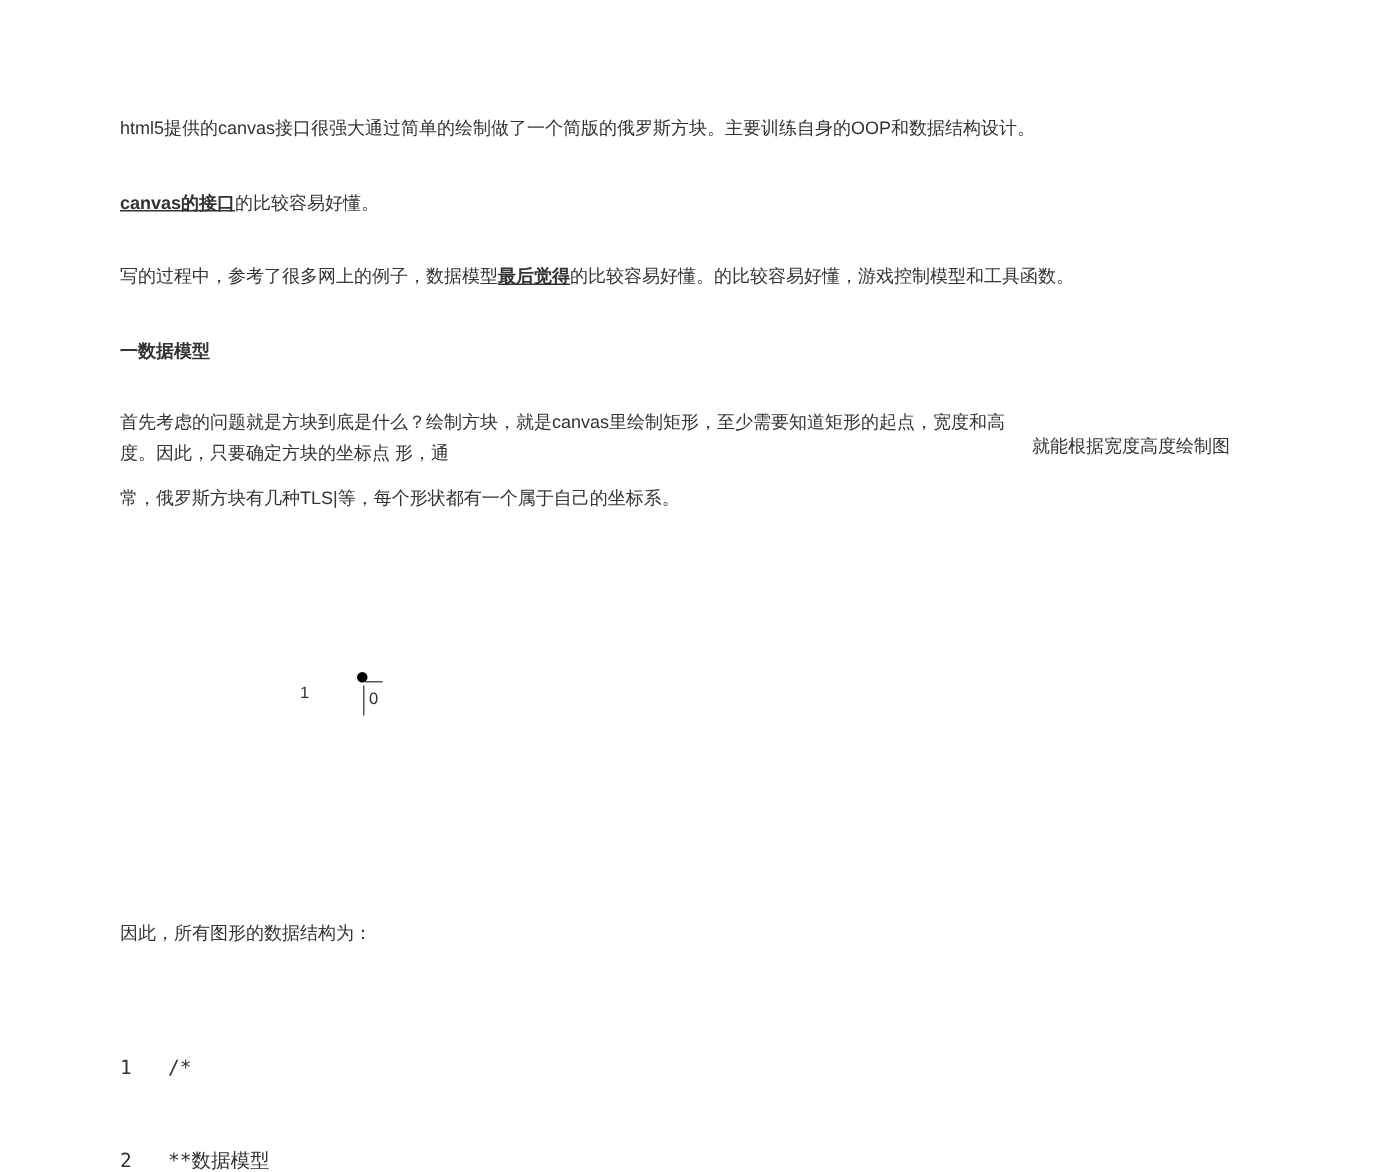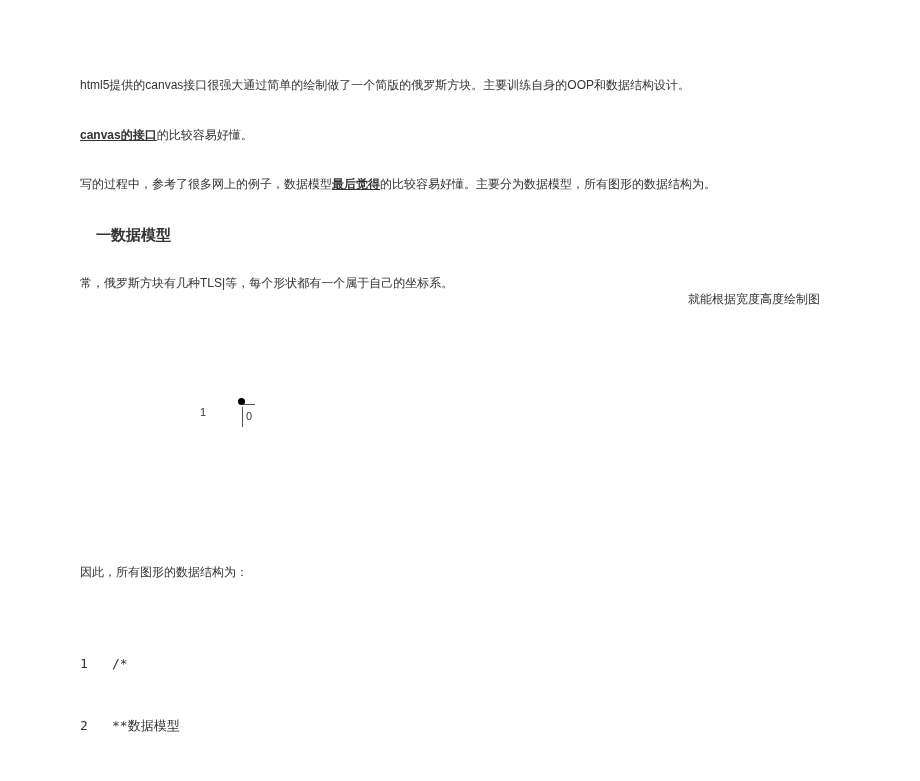--- a/index.html
+++ b/index.html
@@ -9,22 +9,22 @@
     font-size: 12px;
     color: #333;
     background: #fff;
   }
   .para {
     line-height: 1.8;
     margin-bottom: 28px;
   }
   .section-heading {
     font-weight: bold;
-    margin: 30px 0 28px 16px;
-    font-size: 15px;
+    margin: 30px 0 28px 0;
+    font-size: 12px;
   }
   .inline-bold {
     font-weight: bold;
     text-decoration: underline;
   }
   .float-right {
     float: right;
     font-size: 12px;
     margin-top: 16px;
     margin-right: 20px;
@@ -102,27 +102,28 @@
 </head>
 <body>
 
 <div class="para">html5提供的canvas接口很强大通过简单的绘制做了一个简版的俄罗斯方块。主要训练自身的OOP和数据结构设计。</div>
 
 <div class="para">
   <span class="inline-bold">canvas的接口</span><span>的比较容易好懂。</span>
 </div>
 
 <div class="para">
-  <span>写的过程中，参考了很多网上的例子，数据模型</span><span class="inline-bold">最后觉得</span><span>的比较容易好懂。主要分为数据模型，所有图形的数据结构为。</span>
+  <span>写的过程中，参考了很多网上的例子，数据模型</span><span class="inline-bold">最后觉得</span><span>的比较容易好懂。的比较容易好懂，游戏控制模型和工具函数。</span>
 </div>
 
 <div class="section-heading">一数据模型</div>
 
 <div class="para" style="margin-bottom:0;">
   <span class="float-right">就能根据宽度高度绘制图</span>
+  <span>首先考虑的问题就是方块到底是什么？绘制方块，就是canvas里绘制矩形，至少需要知道矩形的起点，宽度和高度。因此，只要确定方块的坐标点 形，通</span>
 </div>
 <div class="para" style="margin-top:8px;">常，俄罗斯方块有几种TLS|等，每个形状都有一个属于自己的坐标系。</div>
 
 <div class="figure-wrap">
   <div class="figure-inner">
     <span class="axis-label-left">1</span>
     <div class="dot"></div>
     <div class="tick-h"></div>
     <div class="tick-v"></div>
     <span class="axis-label-zero">0</span>

